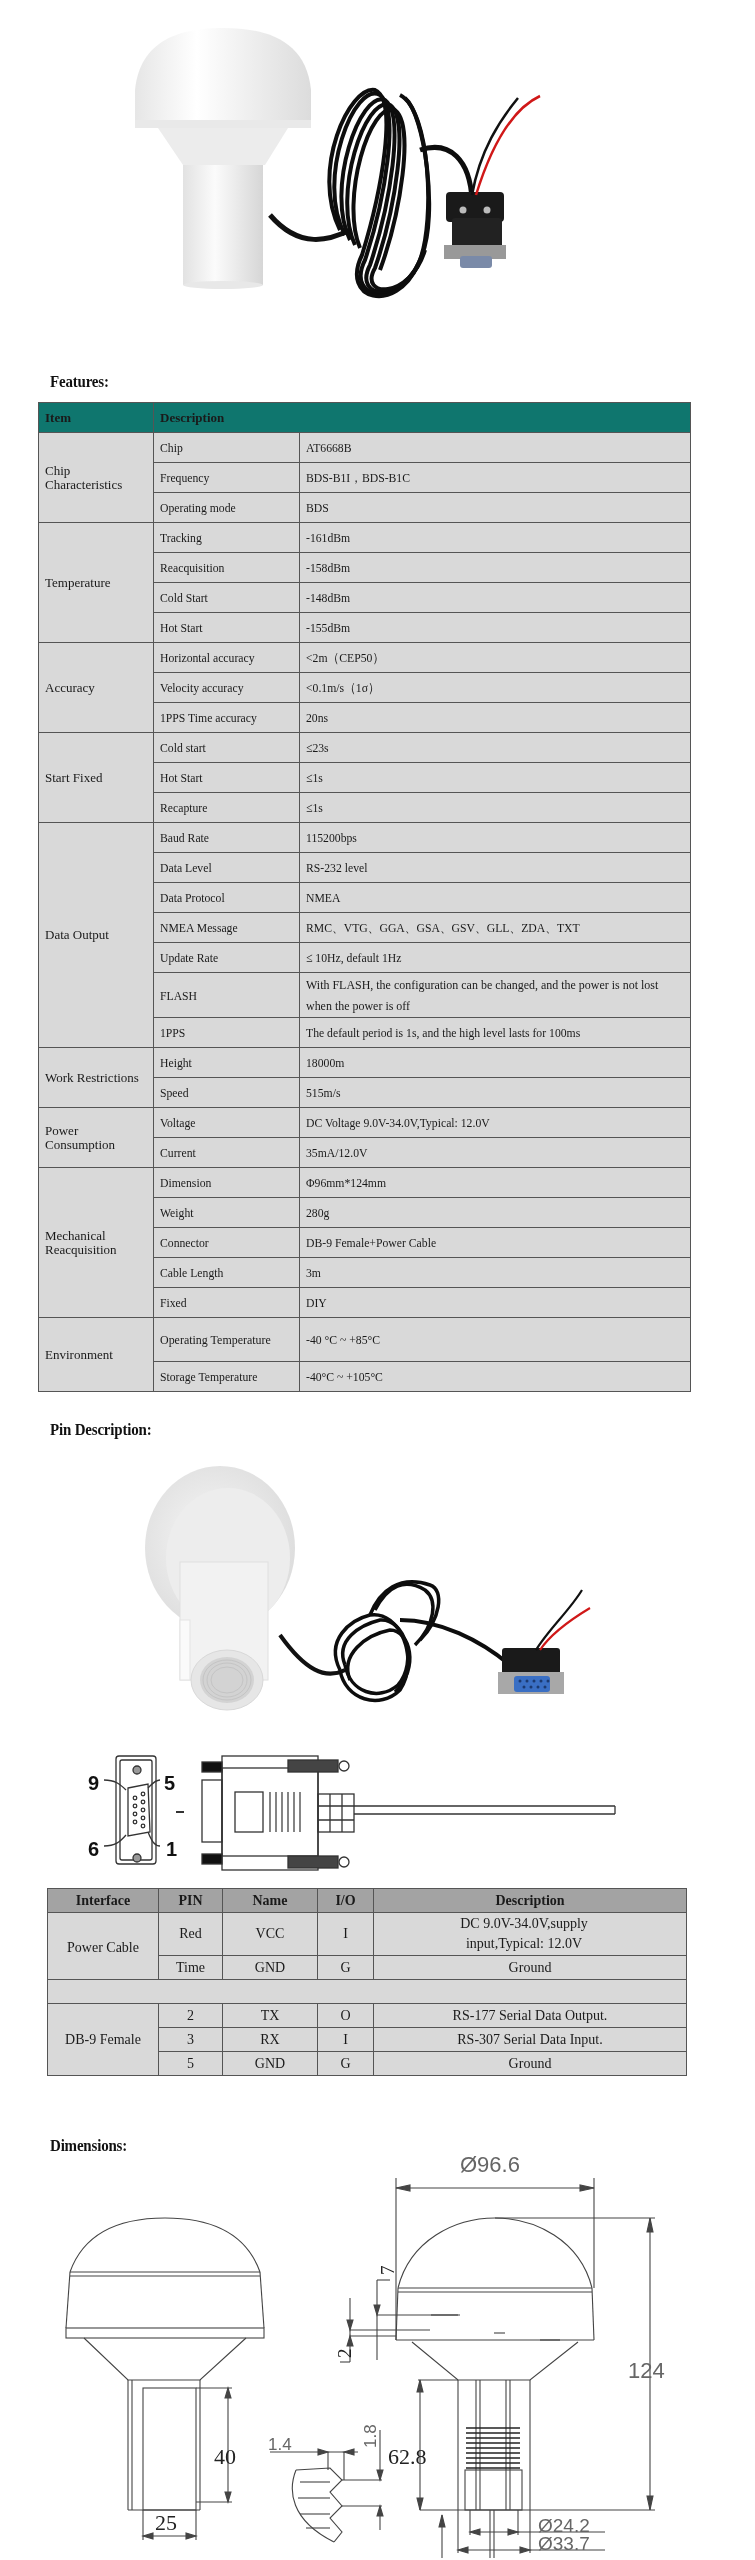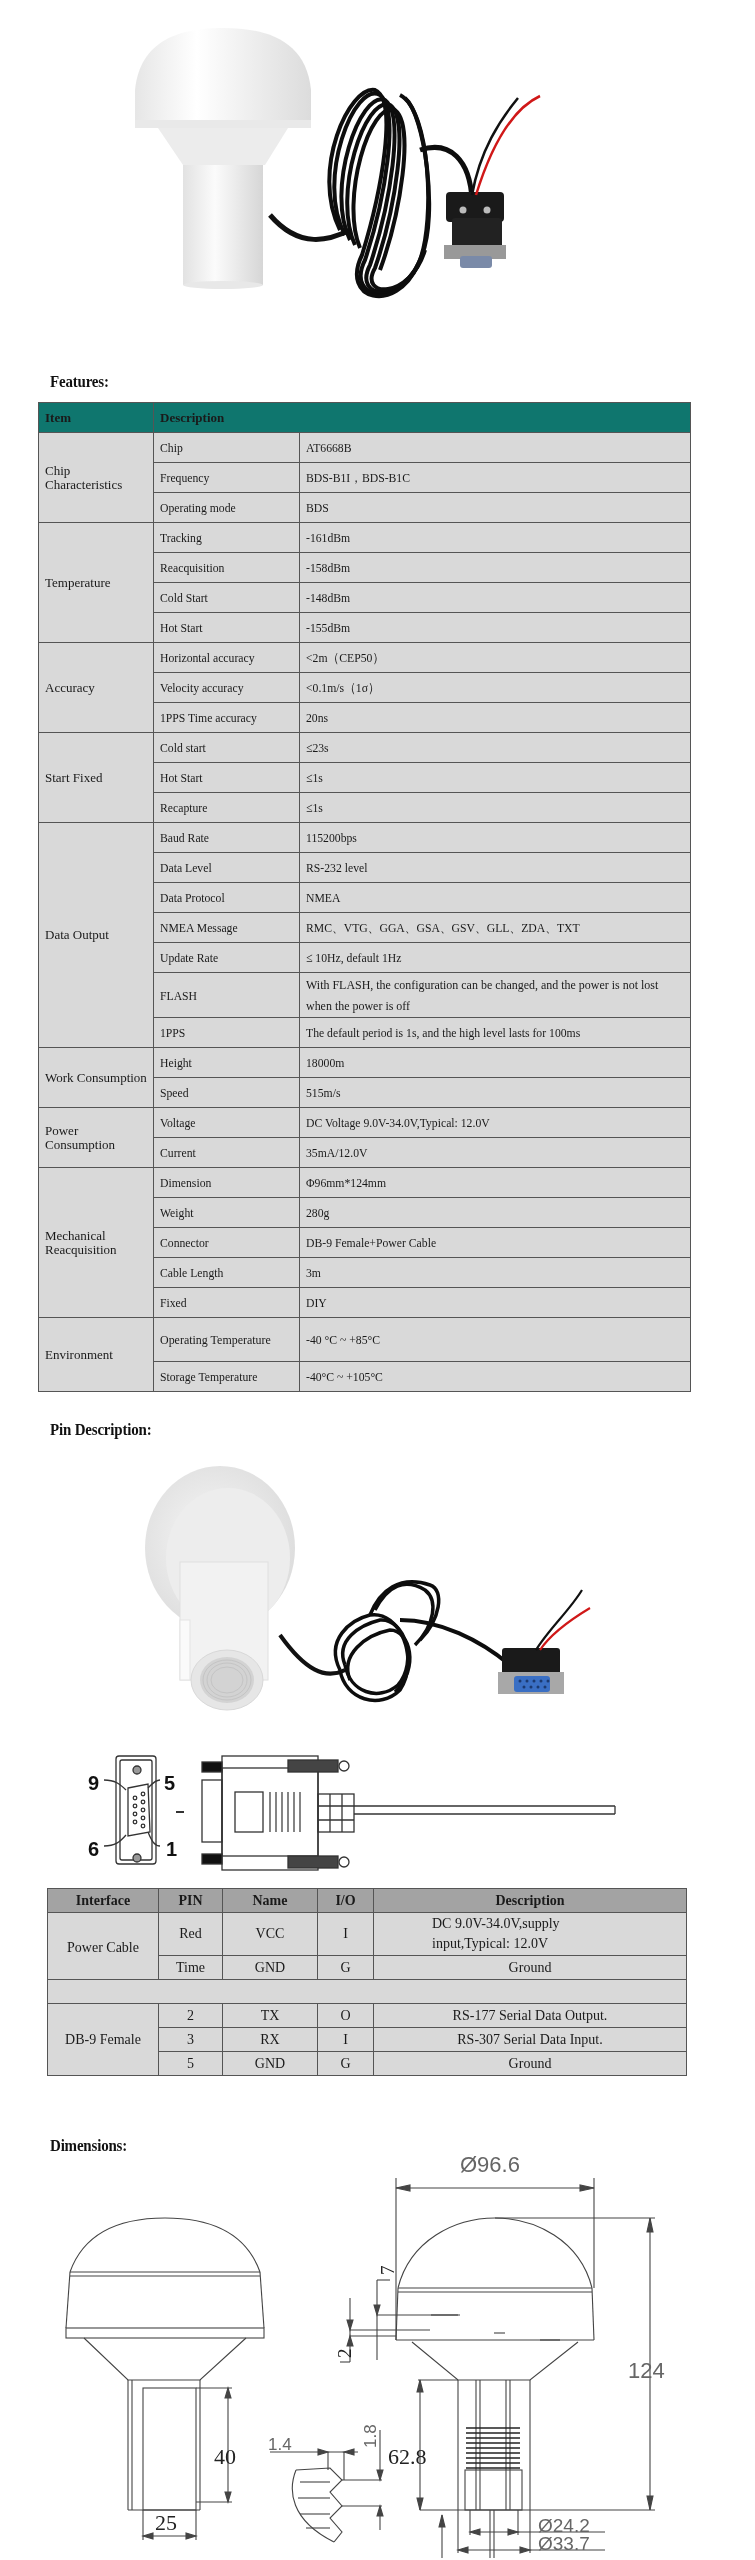--- a/index.html
+++ b/index.html
@@ -29,21 +29,21 @@
 
   
   .pin-table { position: absolute; left: 47px; top: 1888px; width: 640px; }
   .pin-table td, .pin-table th {
     border: 1.5px solid #555; background: #d9d9d9; font-size: 14px;
     font-family: "Liberation Serif", serif; text-align: center; vertical-align: middle;
     line-height: 20px; color: #1a1a1a; height: 24px; padding: 0 4px;
   }
   .pin-table th { background: #a3a3a3; font-weight: bold; }
   .pin-table td.tall { height: 43px; }
-  .pin-table td.desc-left { text-align: left; padding-left: 58px; }
+  .pin-table td.desc-left { text-align: center; padding-left: 58px; }
 
   svg { position: absolute; display: block; }
 </style>
 </head>
 <body>
 
 <svg style="left:100px;top:0;" width="560" height="330" viewBox="0 0 560 330">
   <defs>
     <linearGradient id="domeG" x1="0" y1="0" x2="1" y2="0">
       <stop offset="0" stop-color="#e6e6e6"></stop>
@@ -186,21 +186,21 @@
       <td class="tall">
           <span class="cond-wrap">With FLASH, the configuration can be changed, and the power is not lost when the power is off</span>
         </td>
     </tr>
     <tr>
       <td><span class="cond">1PPS</span></td>
       <td><span class="cond">The default period is 1s, and the high level lasts for 100ms</span></td>
     </tr>
 
     <tr>
-      <td rowspan="2" class="group">Work Consumption</td>
+      <td rowspan="2" class="group">Work Restrictions</td>
       <td><span class="cond">Height</span></td>
       <td><span class="cond">18000m</span></td>
     </tr>
     <tr>
       <td><span class="cond">Speed</span></td>
       <td><span class="cond">515m/s</span></td>
     </tr>
 
     <tr>
       <td rowspan="2" class="group">Power Consumption</td>

